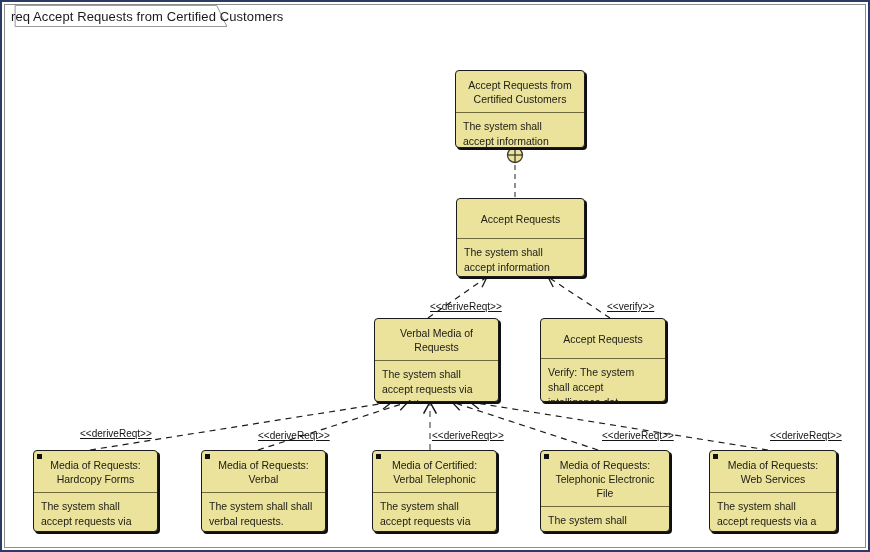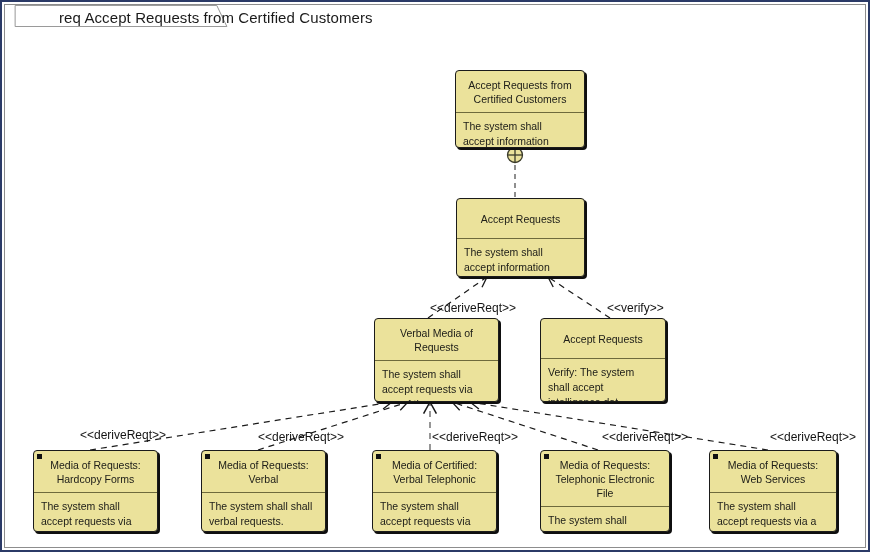--- a/index.html
+++ b/index.html
@@ -39,26 +39,25 @@
   .tab {
     position: absolute;
     left: 5px; top: 5px;
     height: 22px;
     background: #ffffff;
     z-index: 5;
   }
   .tab-label {
     position: absolute;
     left: 11px; top: 9px;
-    font-size: 15px;
+    font-size: 13px;
     color: #1a1a1a;
     white-space: nowrap;
     letter-spacing: 0.1px;
     z-index: 6;
-    margin-left: 48px;
   }
   svg.wires {
     position: absolute;
     left: 0; top: 0;
     width: 870px; height: 552px;
     z-index: 1;
   }
   
   .node {
     position: absolute;
@@ -97,25 +96,26 @@
   }
   .node-marker {
     position: absolute;
     left: 3px; top: 3px;
     width: 5px; height: 5px;
     background: #111111;
     z-index: 4;
   }
   .stereo {
     position: absolute;
-    font-size: 12px;
+    font-size: 10px;
     color: #141414;
     white-space: nowrap;
     z-index: 2;
     background: transparent;
+    text-decoration: underline;
   }
 </style>
 </head>
 <body>
 
 <div id="canvas">
 
   <div class="frame-inner"></div>
 
   <svg class="tab" width="232" height="24" viewBox="0 0 232 24">

